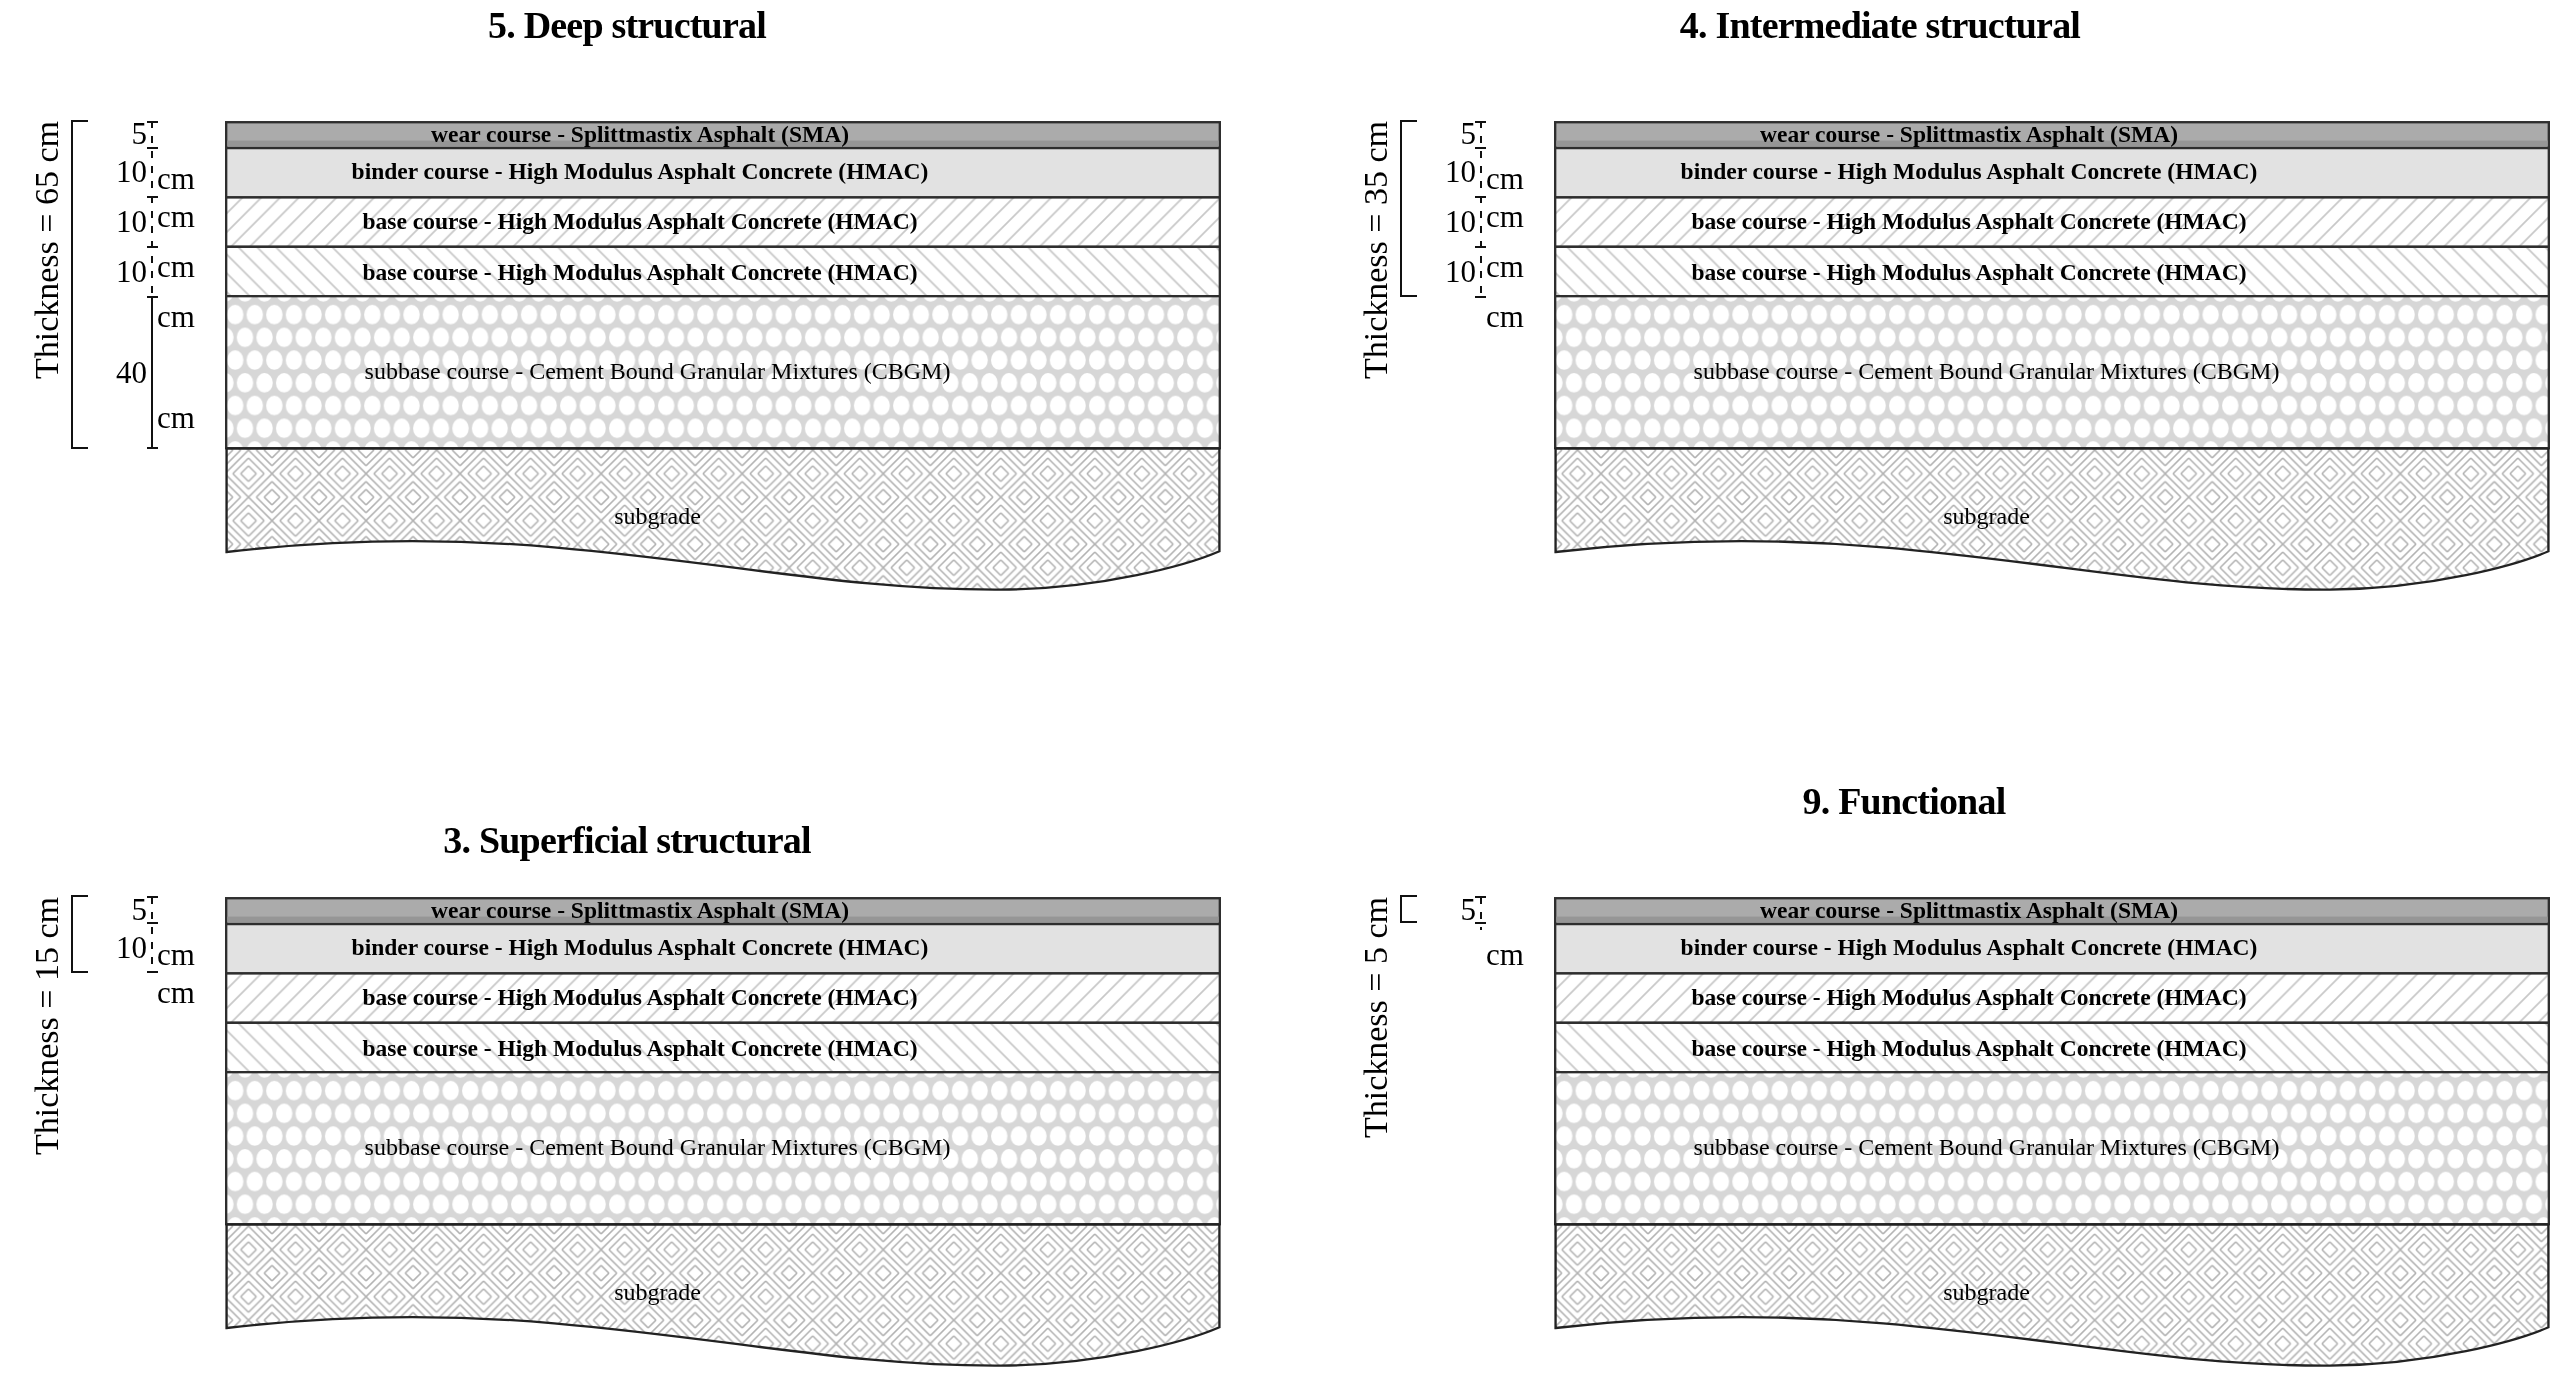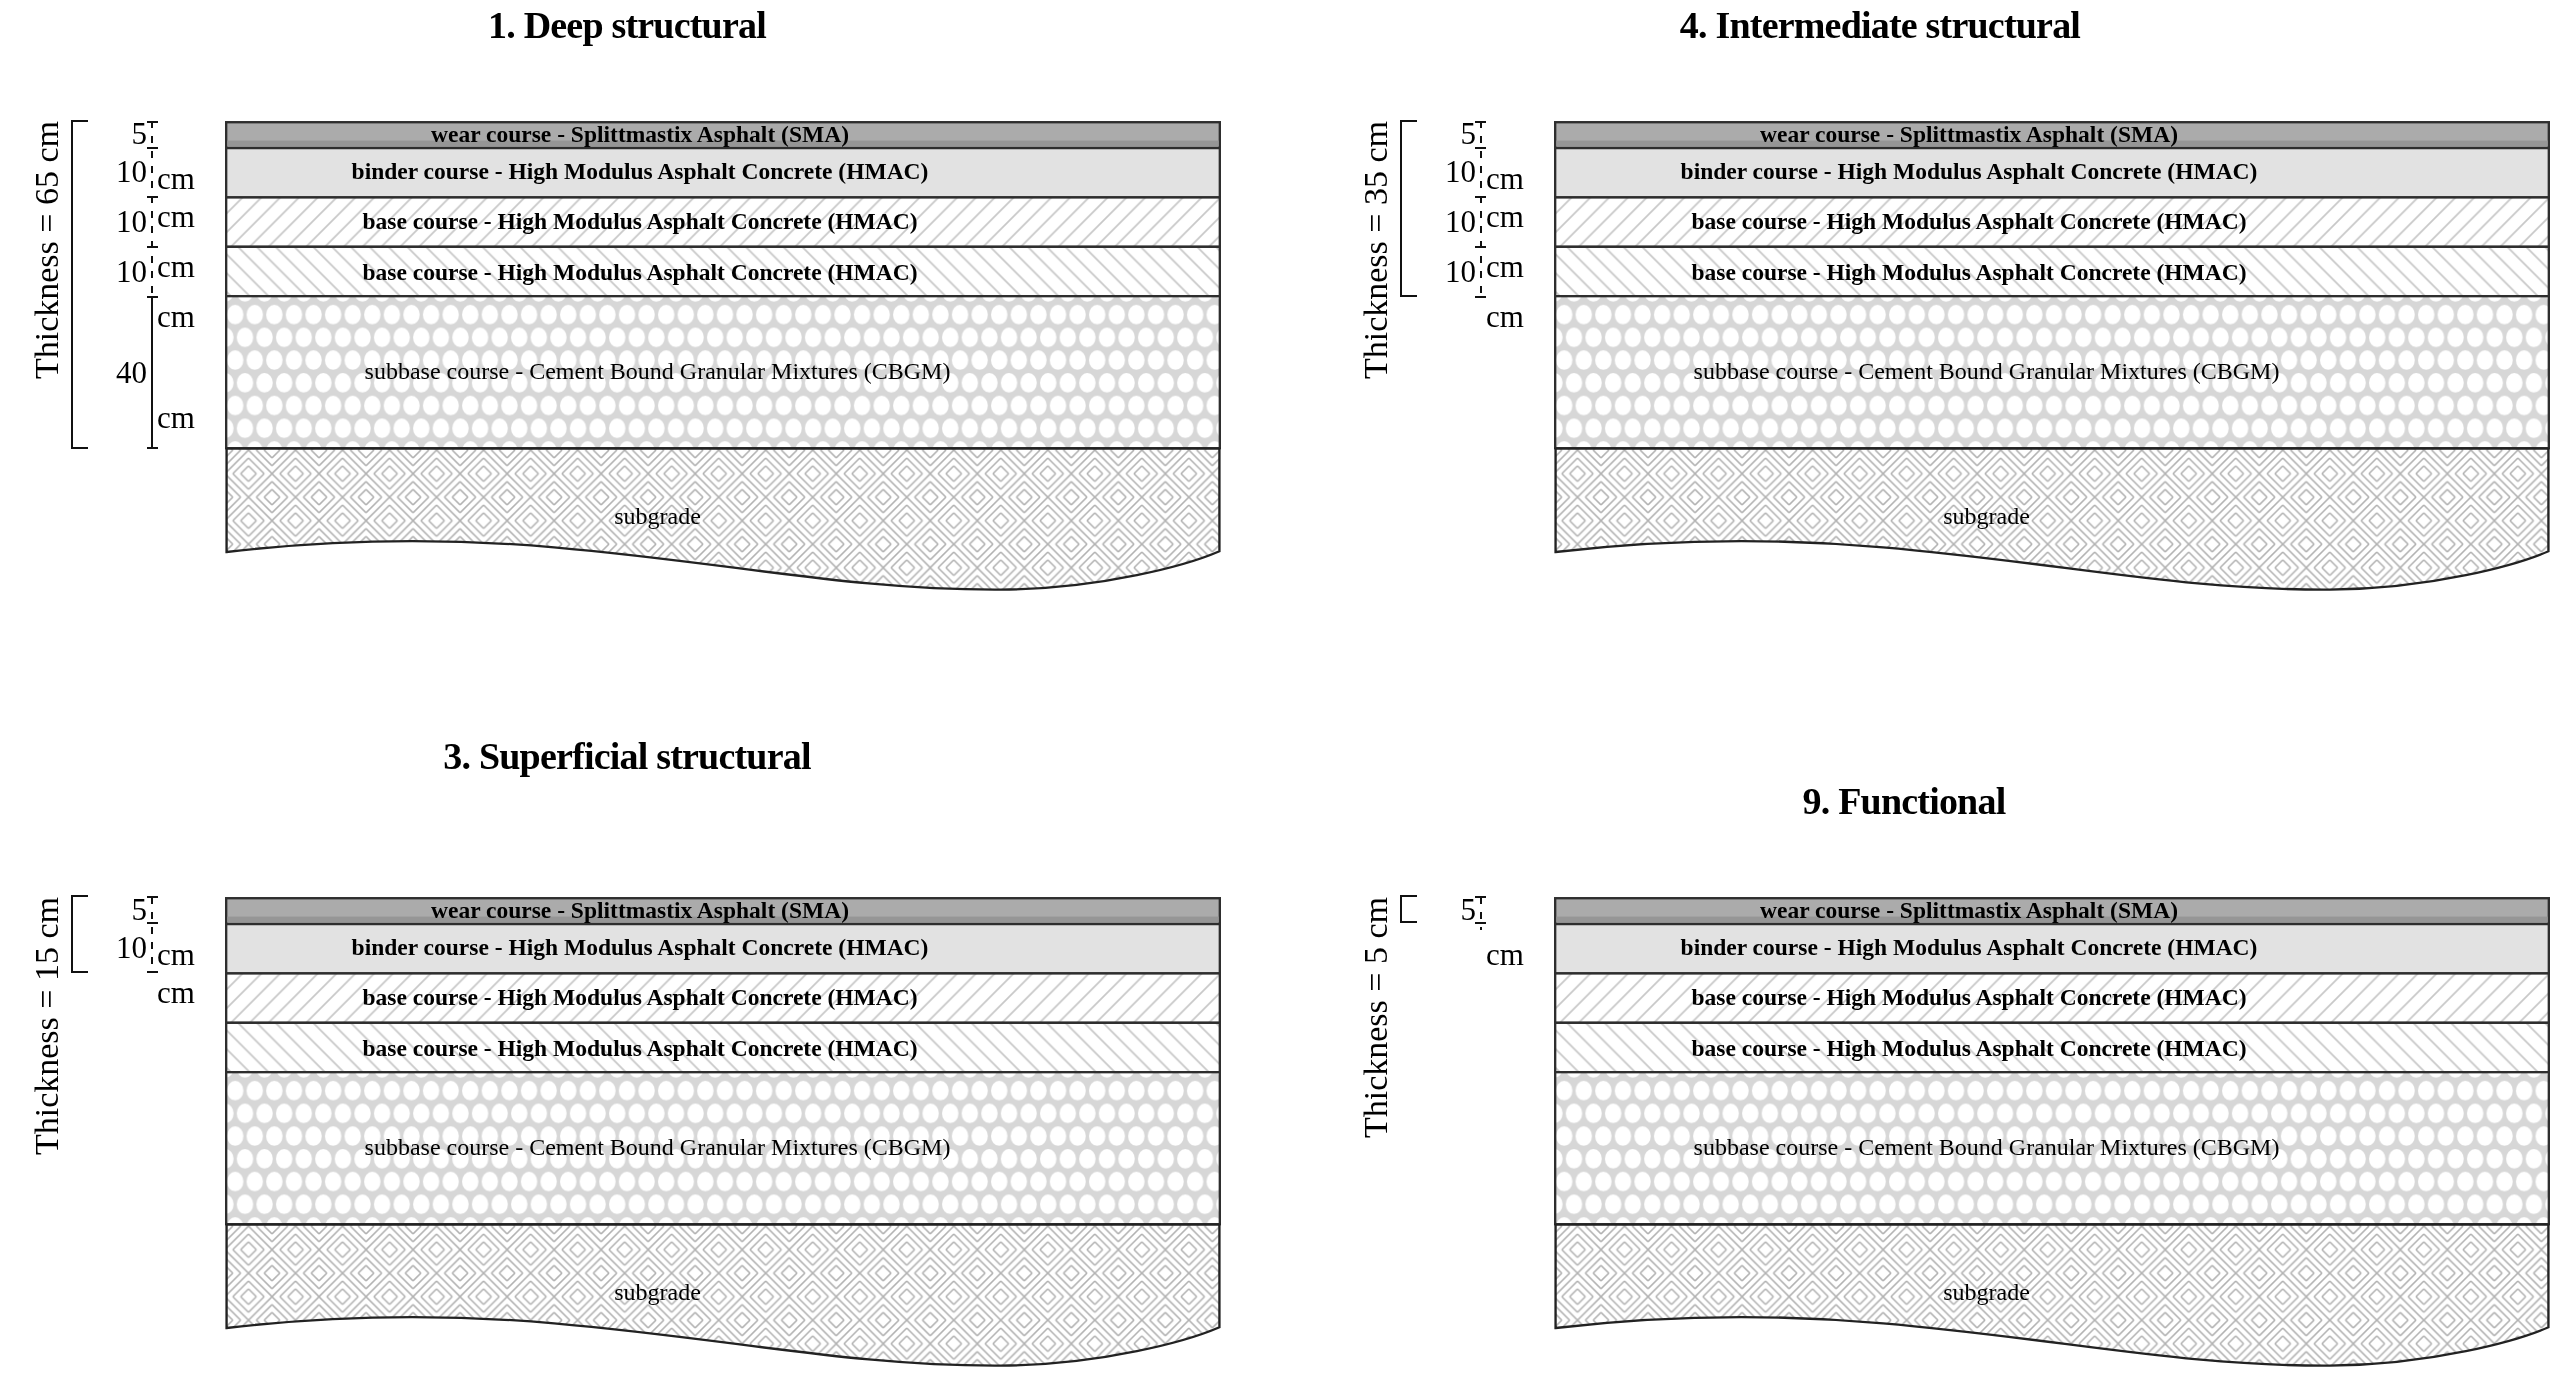--- a/index.html
+++ b/index.html
@@ -46,21 +46,21 @@
       <rect width="60" height="60" fill="#ffffff"></rect>
       <path d="M0 10 L10 0 M0 20 L20 0 M0 30 L30 0 M10 30 L30 10 M20 30 L30 20" stroke="#b2b2b2" stroke-width="2" fill="none"></path>
       <path d="M30 0 L60 30 M30 10 L50 30 M30 20 L40 30 M40 0 L60 20 M50 0 L60 10" stroke="#b2b2b2" stroke-width="2" fill="none"></path>
       <path d="M0 30 L30 60 M0 40 L20 60 M0 50 L10 60 M10 30 L30 50 M20 30 L30 40" stroke="#b2b2b2" stroke-width="2" fill="none"></path>
       <path d="M30 60 L60 30 M40 60 L60 40 M50 60 L60 50 M30 50 L50 30 M30 40 L40 30" stroke="#b2b2b2" stroke-width="2" fill="none"></path>
     </pattern>
   </defs>
 </svg>
 
 <div>
-  <div class="abs title" style="left:157px;top:3.1px;">1. Deep structural</div>
+  <div class="abs title" style="left:157px;top:3.1px;">5. Deep structural</div>
   <div class="abs rot-label" style="left:28px;top:458px;">Thickness = 65 cm</div>
 
   <div class="abs bracket-line" style="left:71px;top:121px;height:327px;"></div>
   <div class="abs bracket-tick" style="left:71px;top:120px;"></div>
   <div class="abs bracket-tick" style="left:71px;top:447px;"></div>
 
   <div class="abs dim-dash" style="left:151px;top:121px;height:175px;"></div>
   <div class="abs dim-solid" style="left:151px;top:297px;height:151px;"></div>
   <div class="abs dim-tick" style="left:147px;top:121px;"></div>
   <div class="abs dim-tick" style="left:147px;top:147px;"></div>
@@ -136,21 +136,21 @@
     <div class="abs layer-label narrow" style="top:-1.6px;">wear course - Splittmastix Asphalt (SMA)</div>
     <div class="abs layer-label narrow" style="top:35px;">binder course - High Modulus Asphalt Concrete (HMAC)</div>
     <div class="abs layer-label narrow" style="top:85px;">base course - High Modulus Asphalt Concrete (HMAC)</div>
     <div class="abs layer-label narrow" style="top:136px;">base course - High Modulus Asphalt Concrete (HMAC)</div>
     <div class="abs layer-label full" style="top:235px;">subbase course - Cement Bound Granular Mixtures (CBGM)</div>
     <div class="abs layer-label full" style="top:380px;">subgrade</div>
   </div>
 </div>
 
 <div>
-  <div class="abs title" style="left:157px;top:734px;">3. Superficial structural</div>
+  <div class="abs title" style="left:157px;top:818px;">3. Superficial structural</div>
   <div class="abs rot-label" style="left:28px;top:1234px;">Thickness = 15 cm</div>
 
   <div class="abs bracket-line" style="left:71px;top:897px;height:76px;"></div>
   <div class="abs bracket-tick" style="left:71px;top:895px;"></div>
   <div class="abs bracket-tick" style="left:71px;top:971px;"></div>
 
   <div class="abs dim-dash" style="left:151px;top:897px;height:76px;"></div>
   <div class="abs dim-tick" style="left:147px;top:896px;"></div>
   <div class="abs dim-tick" style="left:147px;top:922px;"></div>
   <div class="abs dim-tick" style="left:147px;top:971px;"></div>

